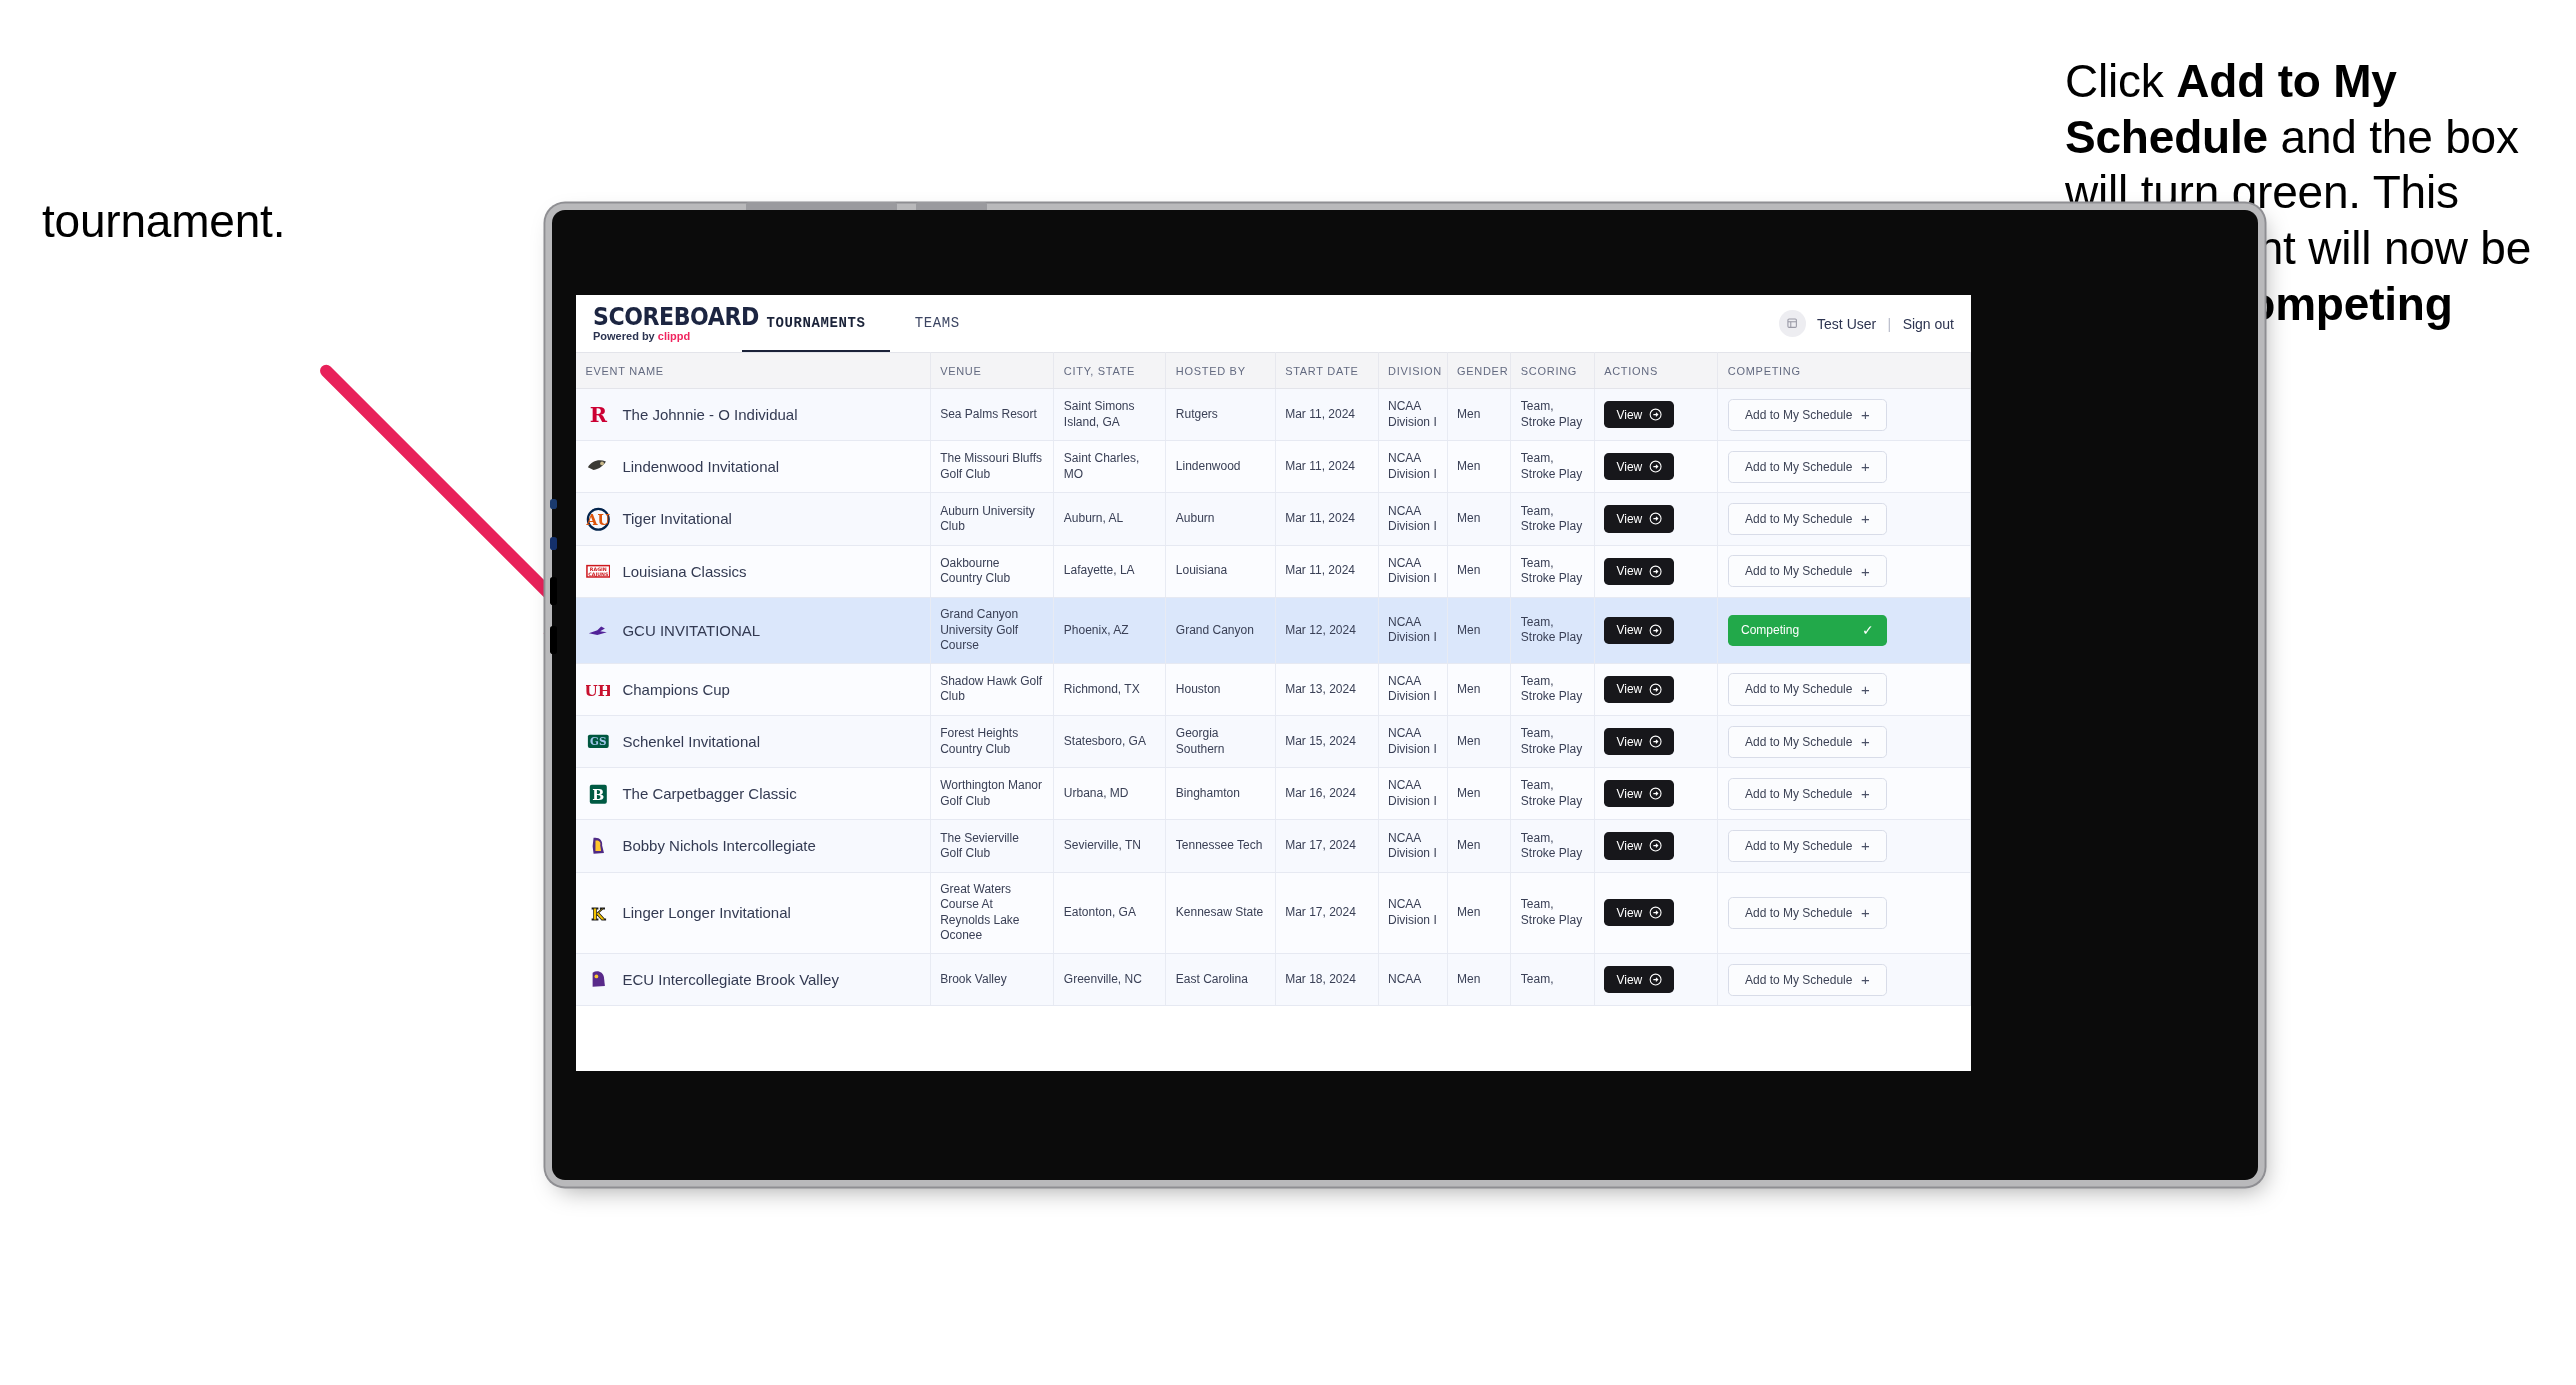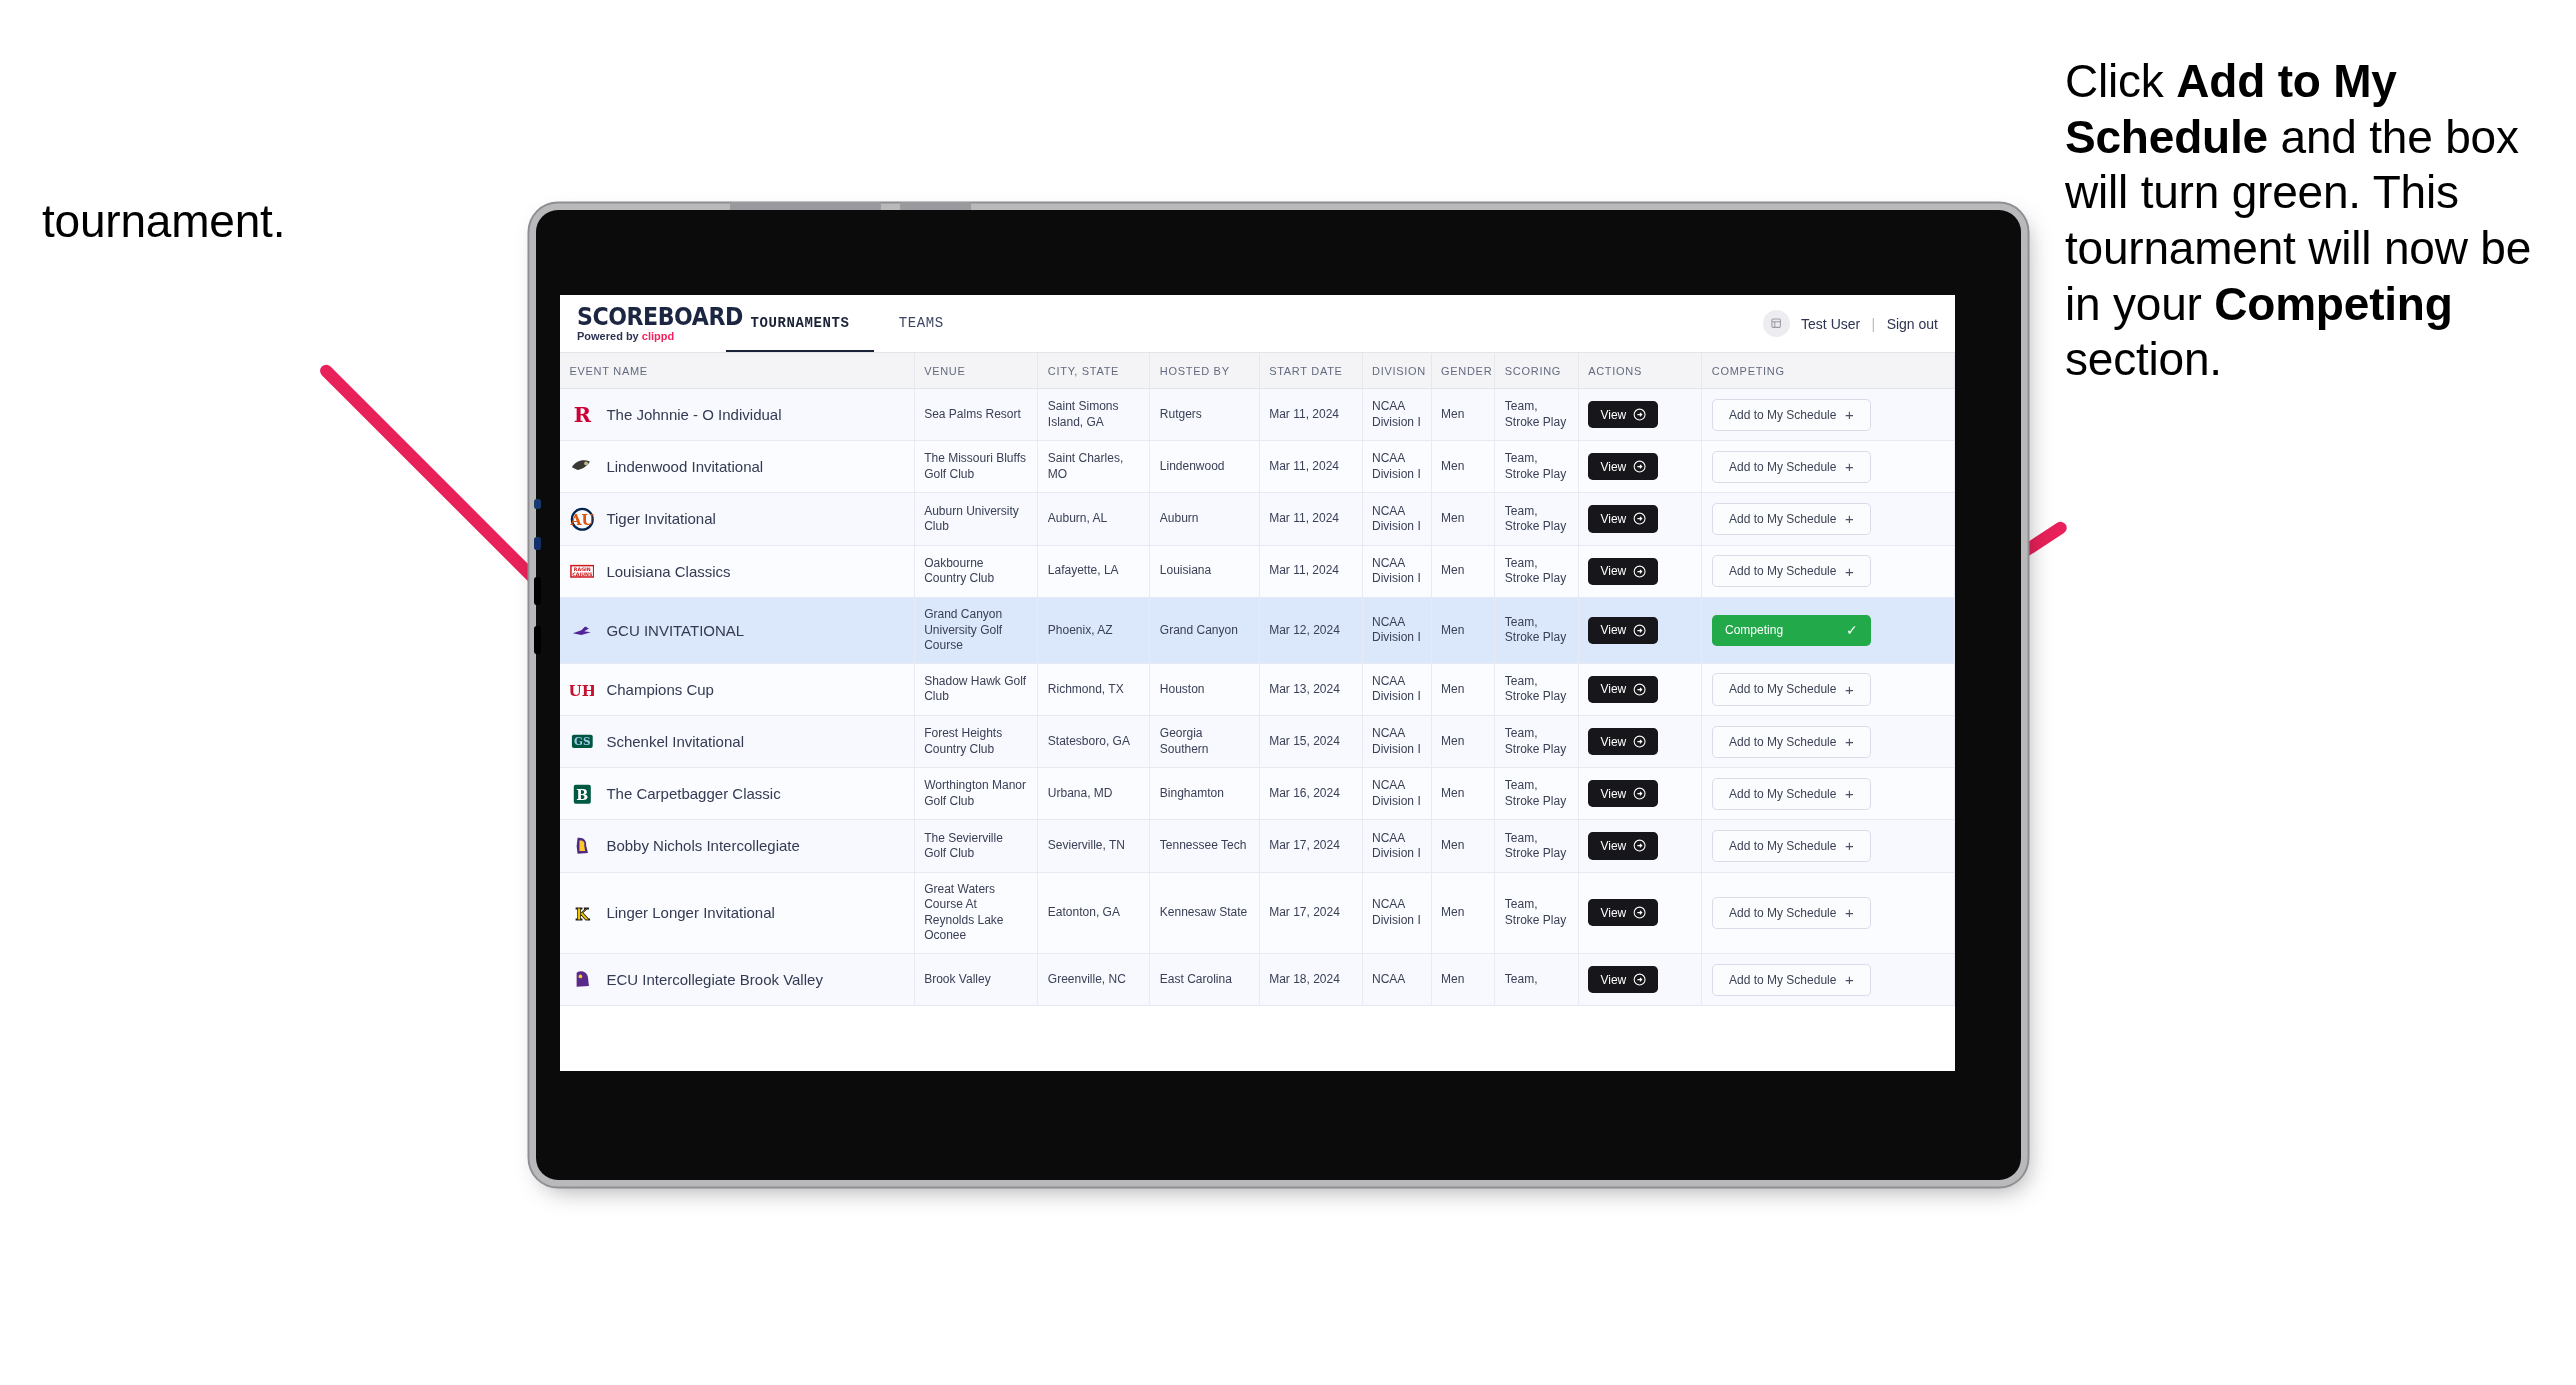--- a/index.html
+++ b/index.html
@@ -23,24 +23,24 @@
   .annot b { font-weight: 700; }
   #annot-left  { left: 42px;  top: 194px; width: 397px; }
   #annot-right { left: 2065px; top: 54px;  width: 511px; }
 
   
   .arrow-svg { position: absolute; overflow: visible; pointer-events: none; }
 
   
   #tablet {
     position: absolute;
-    left: 536px; top: 210px;
-    width: 1485px; height: 970px;
+    left: 552px; top: 210px;
+    width: 1706px; height: 970px;
     background: #0b0b0b;
-    border-radius: 22px;
+    border-radius: 13px;
     box-shadow: 0 0 0 6.6px #b9b9bb, 0 0 0 8.5px #8e8e92, 5.7px 9.5px 24.6px rgba(0,0,0,.35);
   }
   #tablet-top-btn {
     position: absolute; left: 194px; top: -8.5px;
     width: 151px; height: 8.5px;
     background: #9a9a9e; border-radius: 2.8px 2.8px 0 0;
   }
   #tablet-top-btn2 {
     position: absolute; left: 364px; top: -8.5px;
     width: 71px; height: 8.5px;

